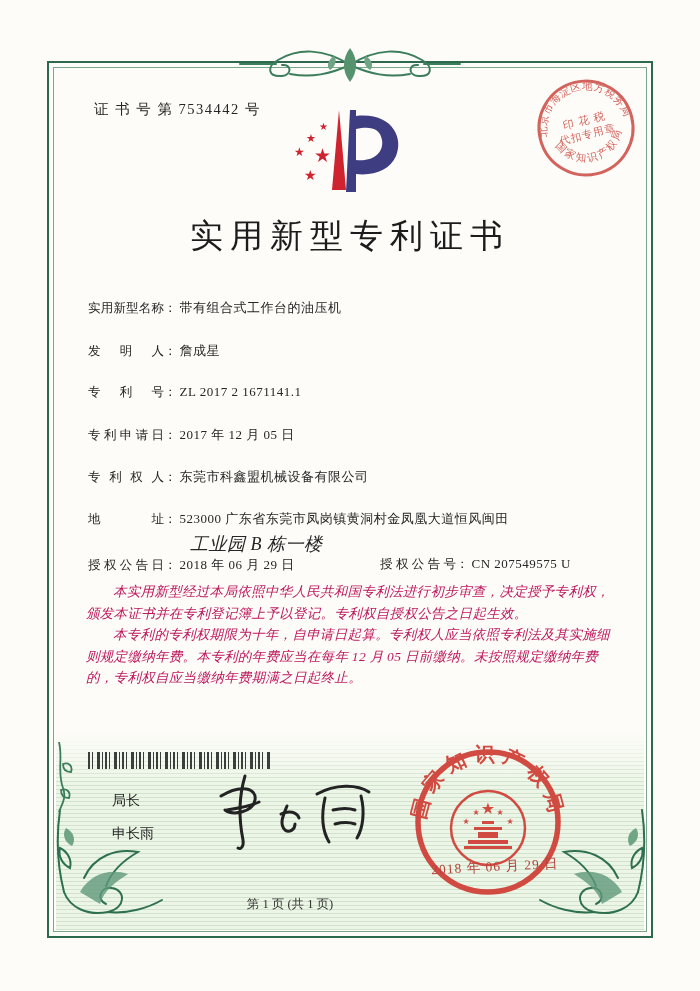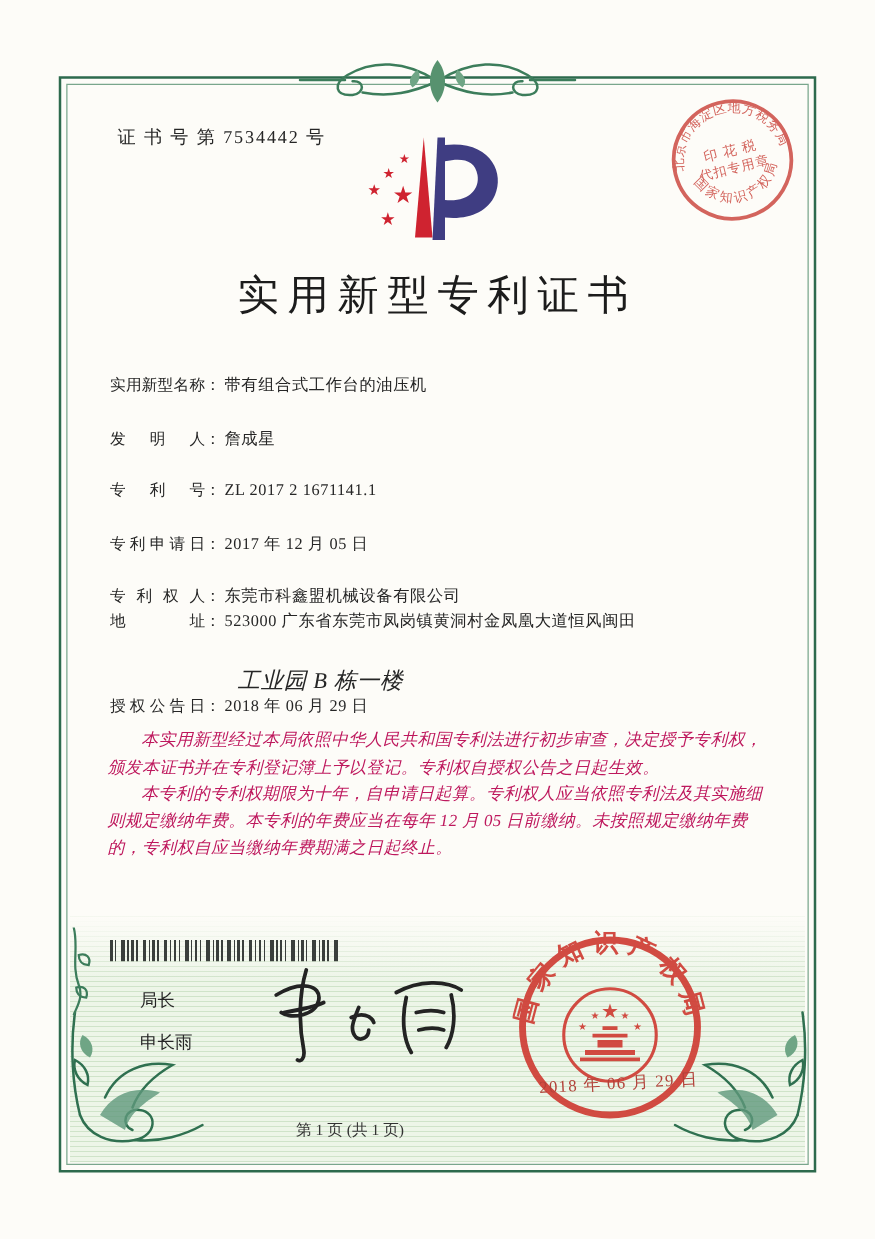--- a/index.html
+++ b/index.html
@@ -40,21 +40,21 @@
       #3a3f3c 9px 12px,transparent 12px 14px,#3a3f3c 14px 15px,transparent 15px 17px);
   }
   
   .director-title{left:112px;top:792px;font-size:14px;z-index:3;font-family:"Liberation Sans","DejaVu Sans",sans-serif;}
   .director-name{left:112px;top:825px;font-size:14px;z-index:3;font-family:Liberation Mono, monospace;}
   .signature{left:205px;top:762px;z-index:3;}
   
   .tax-stamp{left:534px;top:76px;transform:rotate(-14deg);z-index:3;opacity:.85;}
   .seal{left:410px;top:744px;z-index:4;opacity:.92;}
   .seal-date{left:420px;top:858px;width:150px;text-align:center;font-size:13.5px;color:#b2423a;letter-spacing:1px;transform:rotate(-3deg);z-index:5;white-space:nowrap;}
-  .footer{left:2px;top:896px;width:556px;text-align:center;font-size:12.5px;z-index:5;color:#333;}
+  .footer{left:12px;top:896px;width:556px;text-align:center;font-size:12.5px;z-index:5;color:#333;}
   
   .vine-top{left:238px;top:44px;z-index:2;}
   .flourish-left{left:54px;top:808px;z-index:2;}
   .flourish-right{left:536px;top:808px;z-index:2;transform:scaleX(-1);}
   .vine-left-edge{left:55px;top:742px;z-index:2;}
 </style>
 </head>
 <body>
 
 <div class="abs frame-outer"></div>
@@ -116,26 +116,29 @@
   </div>
   <div class="frow" style="top:384px">
     <span class="flabel">专 利 号</span><span class="fcolon">：</span><span class="fvalue">ZL 2017 2 1671141.1</span>
   </div>
   <div class="frow" style="top:426px">
     <span class="flabel">专利申请日</span><span class="fcolon">：</span><span class="fvalue">2017 年 12 月 05 日</span>
   </div>
   <div class="frow" style="top:468px">
     <span class="flabel">专 利 权 人</span><span class="fcolon">：</span><span class="fvalue">东莞市科鑫盟机械设备有限公司</span>
   </div>
-  <div class="frow" style="top:488px">
+  <div class="frow" style="top:510px">
     <span class="flabel">地 址</span><span class="fcolon">：</span><span class="fvalue">523000 广东省东莞市凤岗镇黄洞村金凤凰大道恒风闽田</span>
   </div>
   <div class="addr2" style="top:532px">工业园 B 栋一楼</div>
   <div class="frow" style="top:556px">
     <span class="flabel">授权公告日</span><span class="fcolon">：</span><span class="fvalue">2018 年 06 月 29 日</span>
+    <span class="grant2">
+      <span class="flabel">授权公告号</span><span class="fcolon">：</span><span class="fvalue">CN 207549575 U</span>
+    </span>
   </div>
 </div>
 
 <div class="abs paras">
   <p>本实用新型经过本局依照中华人民共和国专利法进行初步审查，决定授予专利权，颁发本证书并在专利登记簿上予以登记。专利权自授权公告之日起生效。</p>
   <p>本专利的专利权期限为十年，自申请日起算。专利权人应当依照专利法及其实施细则规定缴纳年费。本专利的年费应当在每年 12 月 05 日前缴纳。未按照规定缴纳年费的，专利权自应当缴纳年费期满之日起终止。</p>
 </div>
 
 <div class="abs barcode"></div>
 

